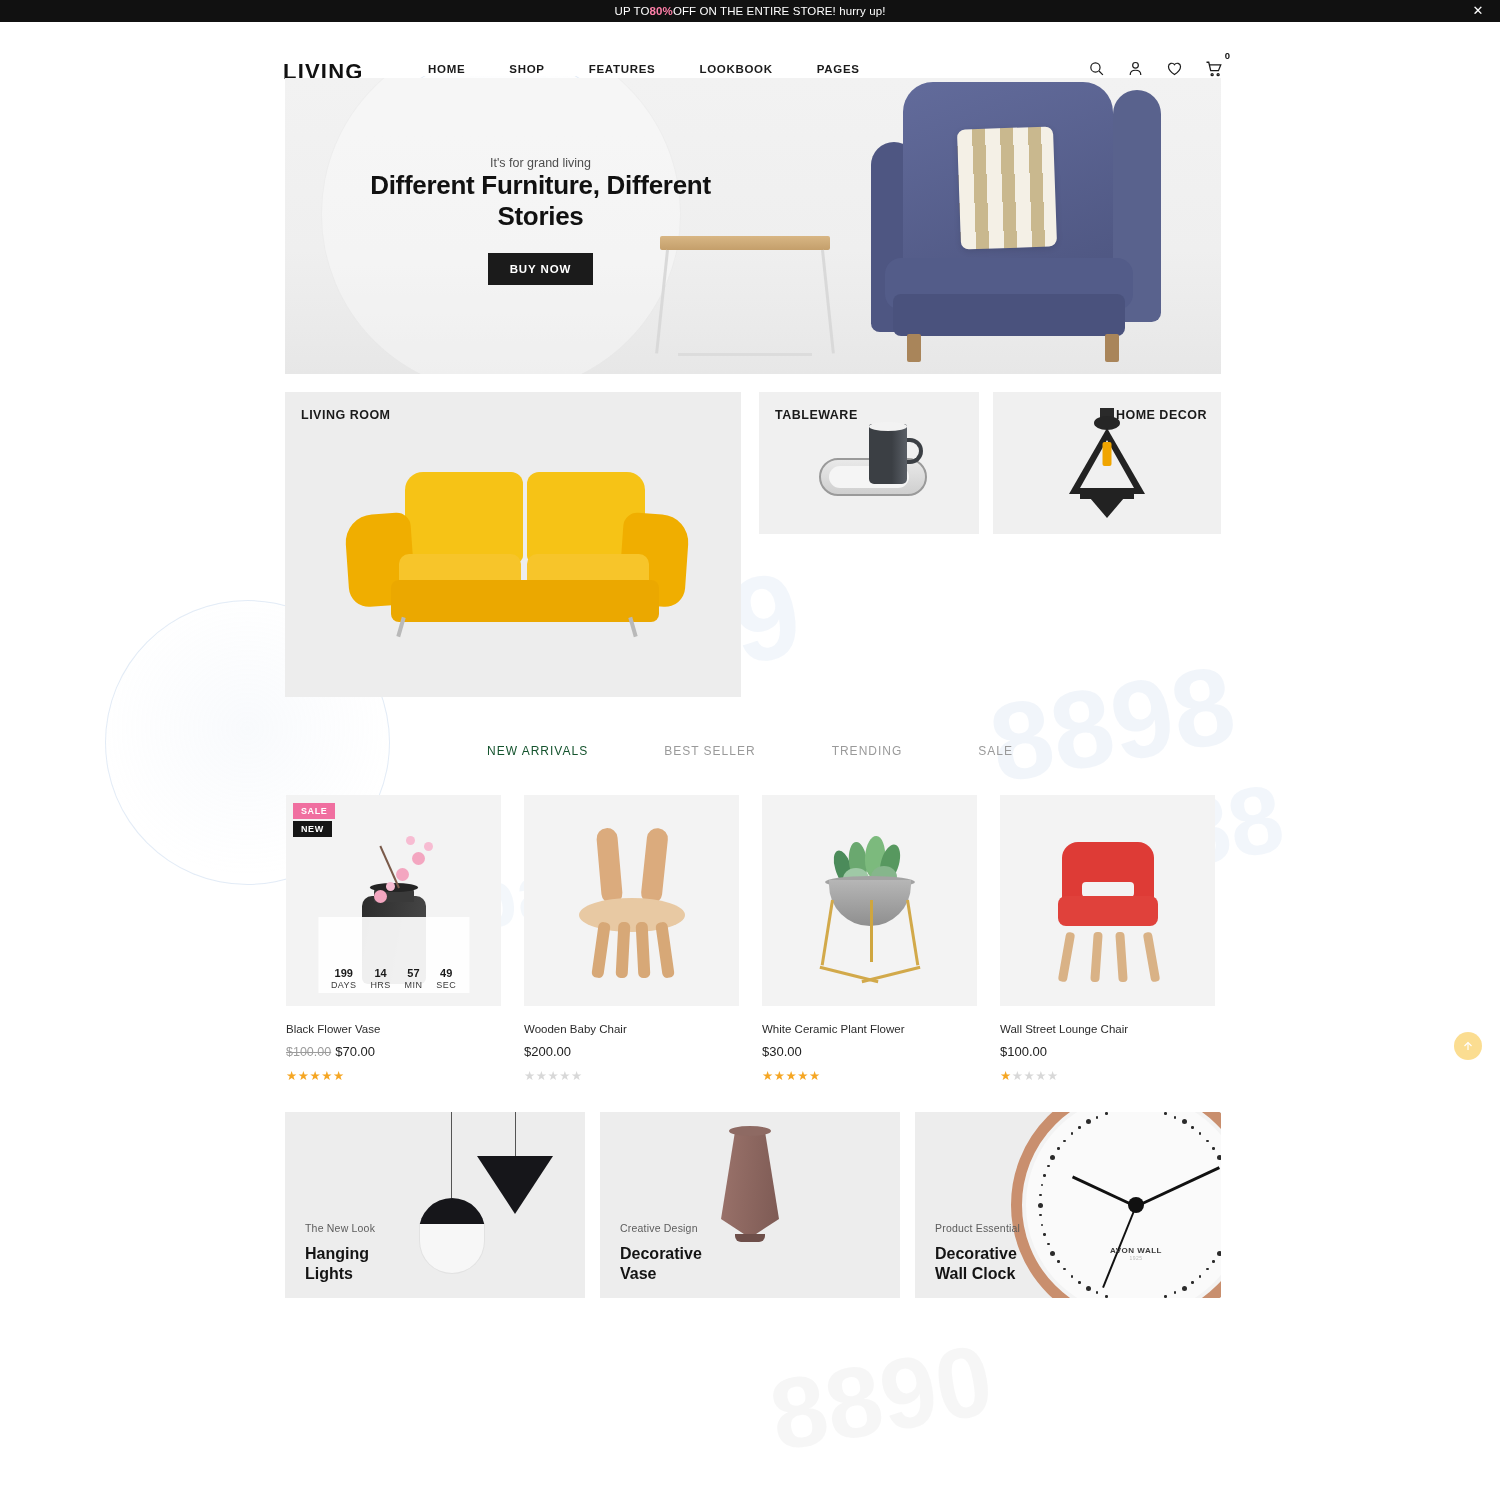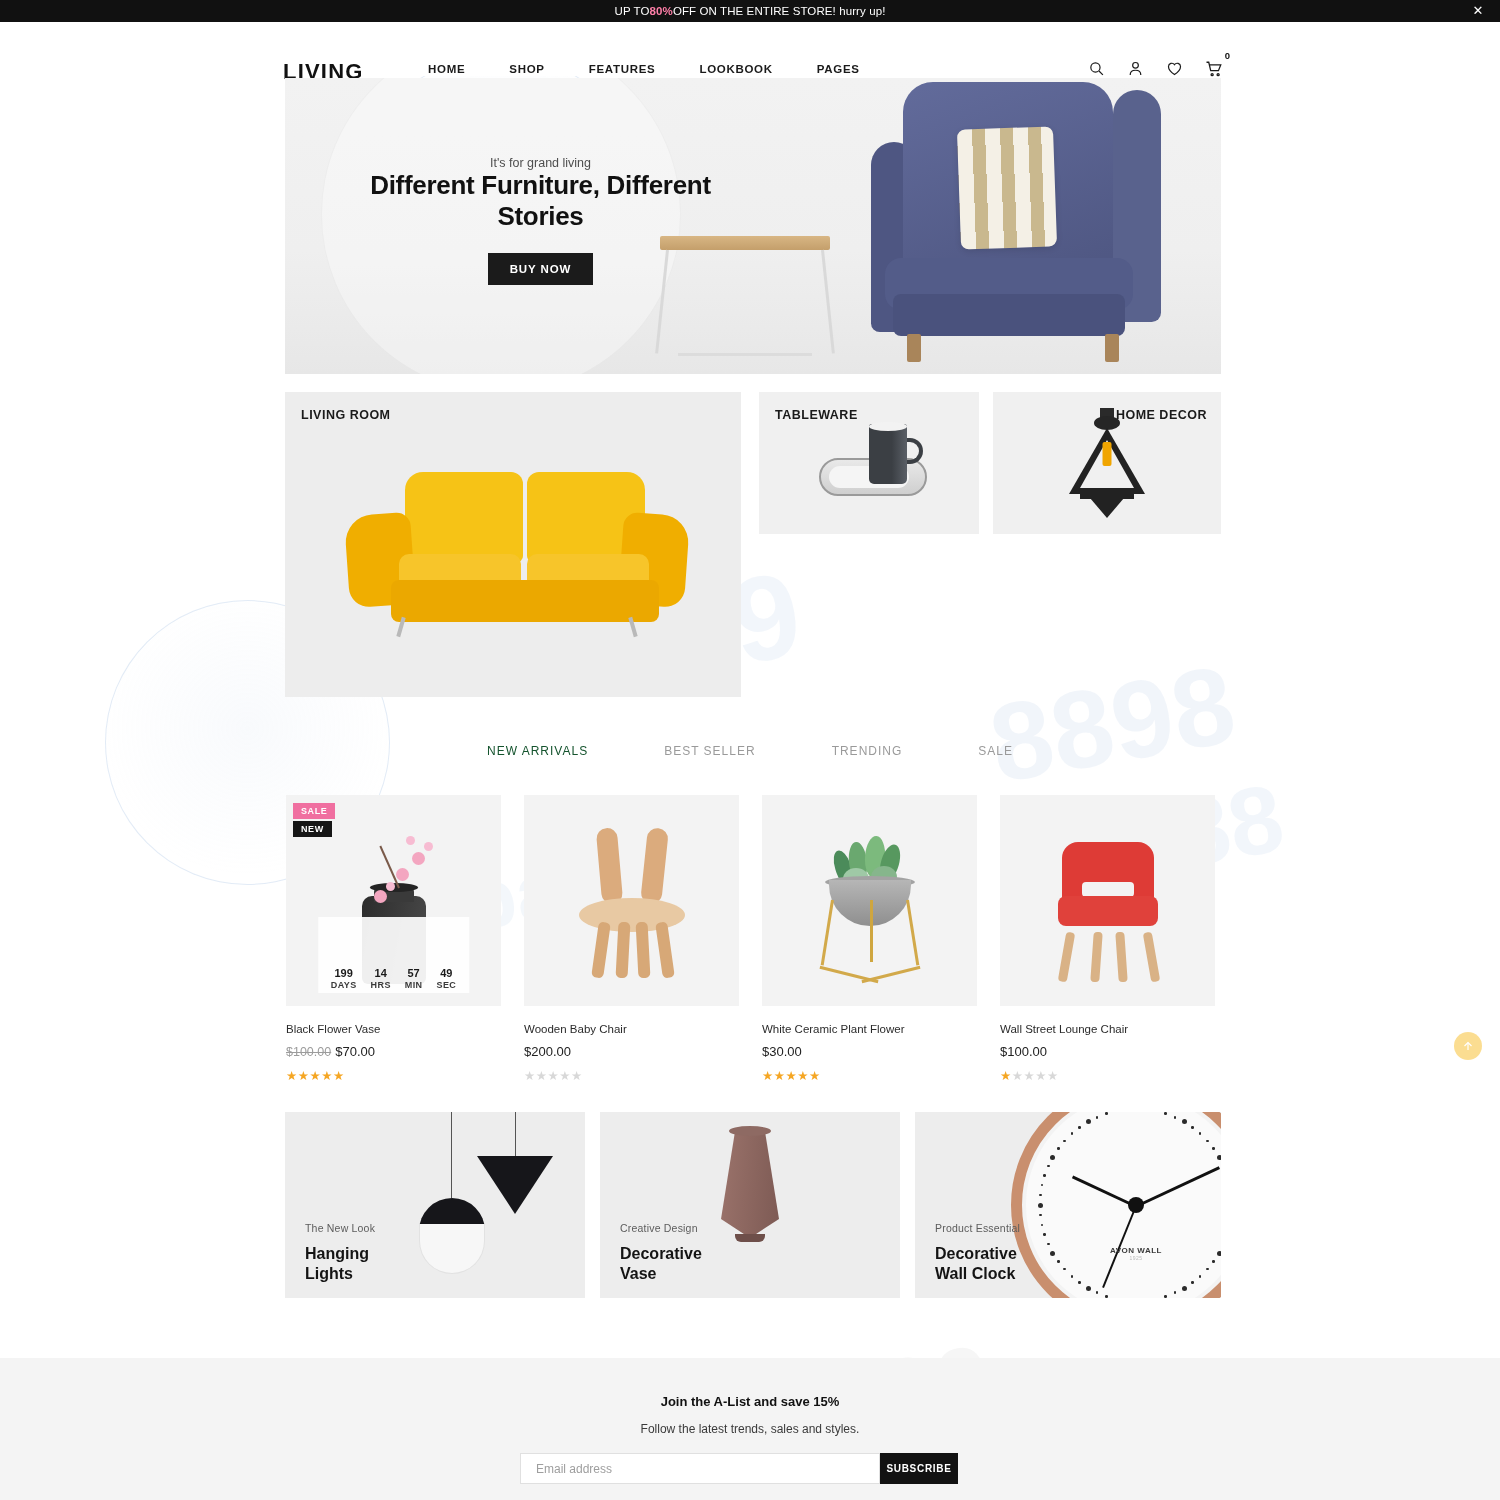--- a/index.html
+++ b/index.html
@@ -186,21 +186,21 @@
   .badge { position:absolute; left:7px; font-size:9px; font-weight:700; letter-spacing:.6px;
            color:#fff; padding:3px 8px; }
   .badge.sale { top:8px; background:#f06fa0; }
   .badge.new  { top:26px; background:#161616; }
   .countdown {
     position:absolute; left:50%; transform:translateX(-50%); bottom:13px;
     background:rgba(255,255,255,.92); display:flex; padding:3px 6px;
   }
   .cd { text-align:center; padding:0 7px;margin-top:47px; }
   .cd b { display:block; font-size:11px; font-weight:700; color:#1a1a1a; line-height:1.15; }
-  .cd span { display:block; font-size:9px; color:#3a3a3a; letter-spacing:.4px;font-weight:bold; }
+  .cd span { display:block; font-size:9px; color:#3a3a3a; letter-spacing:.4px; }
   .p-title { margin-top:17px; font-size:11.5px; color:#2b2b2b; }
   .p-price { margin-top:9px; font-size:13px; color:#222; }
   .p-price s { color:#9c9c9c; margin-right:4px; font-size:12.5px; }
   .stars { margin-top:9px; font-size:12.5px; letter-spacing:.5px; color:#d8d8d8; }
   .stars i { font-style:normal; }
   .stars i.on { color:#f5a623; }
 
   
   .vase-art { position:absolute; left:50%; bottom:22px; transform:translateX(-50%); width:120px; height:150px; }
   .vase-art .body { position:absolute; left:28px; bottom:0; width:64px; height:88px;
@@ -617,22 +617,14 @@
 Wall Clock</div>
   </div>
 
   <div class="scrolltop">
     <svg width="12" height="12" viewBox="0 0 24 24" fill="none" stroke="#ffffff" stroke-width="2.4">
         <line x1="12" y1="20" x2="12" y2="5"></line>
         <polyline points="5,12 12,5 19,12"></polyline>
       </svg>
   </div>
 
-  <div class="news">
-    <div class="news-t">Join the A-List and save 15%</div>
-    <div class="news-s">Follow the latest trends, sales and styles.</div>
-    <div class="news-row">
-      <input class="news-input" type="text" placeholder="Email address" style="">
-      <button class="news-btn">SUBSCRIBE</button>
-    </div>
-  </div>
 
 </div>
 
 </body></html>

